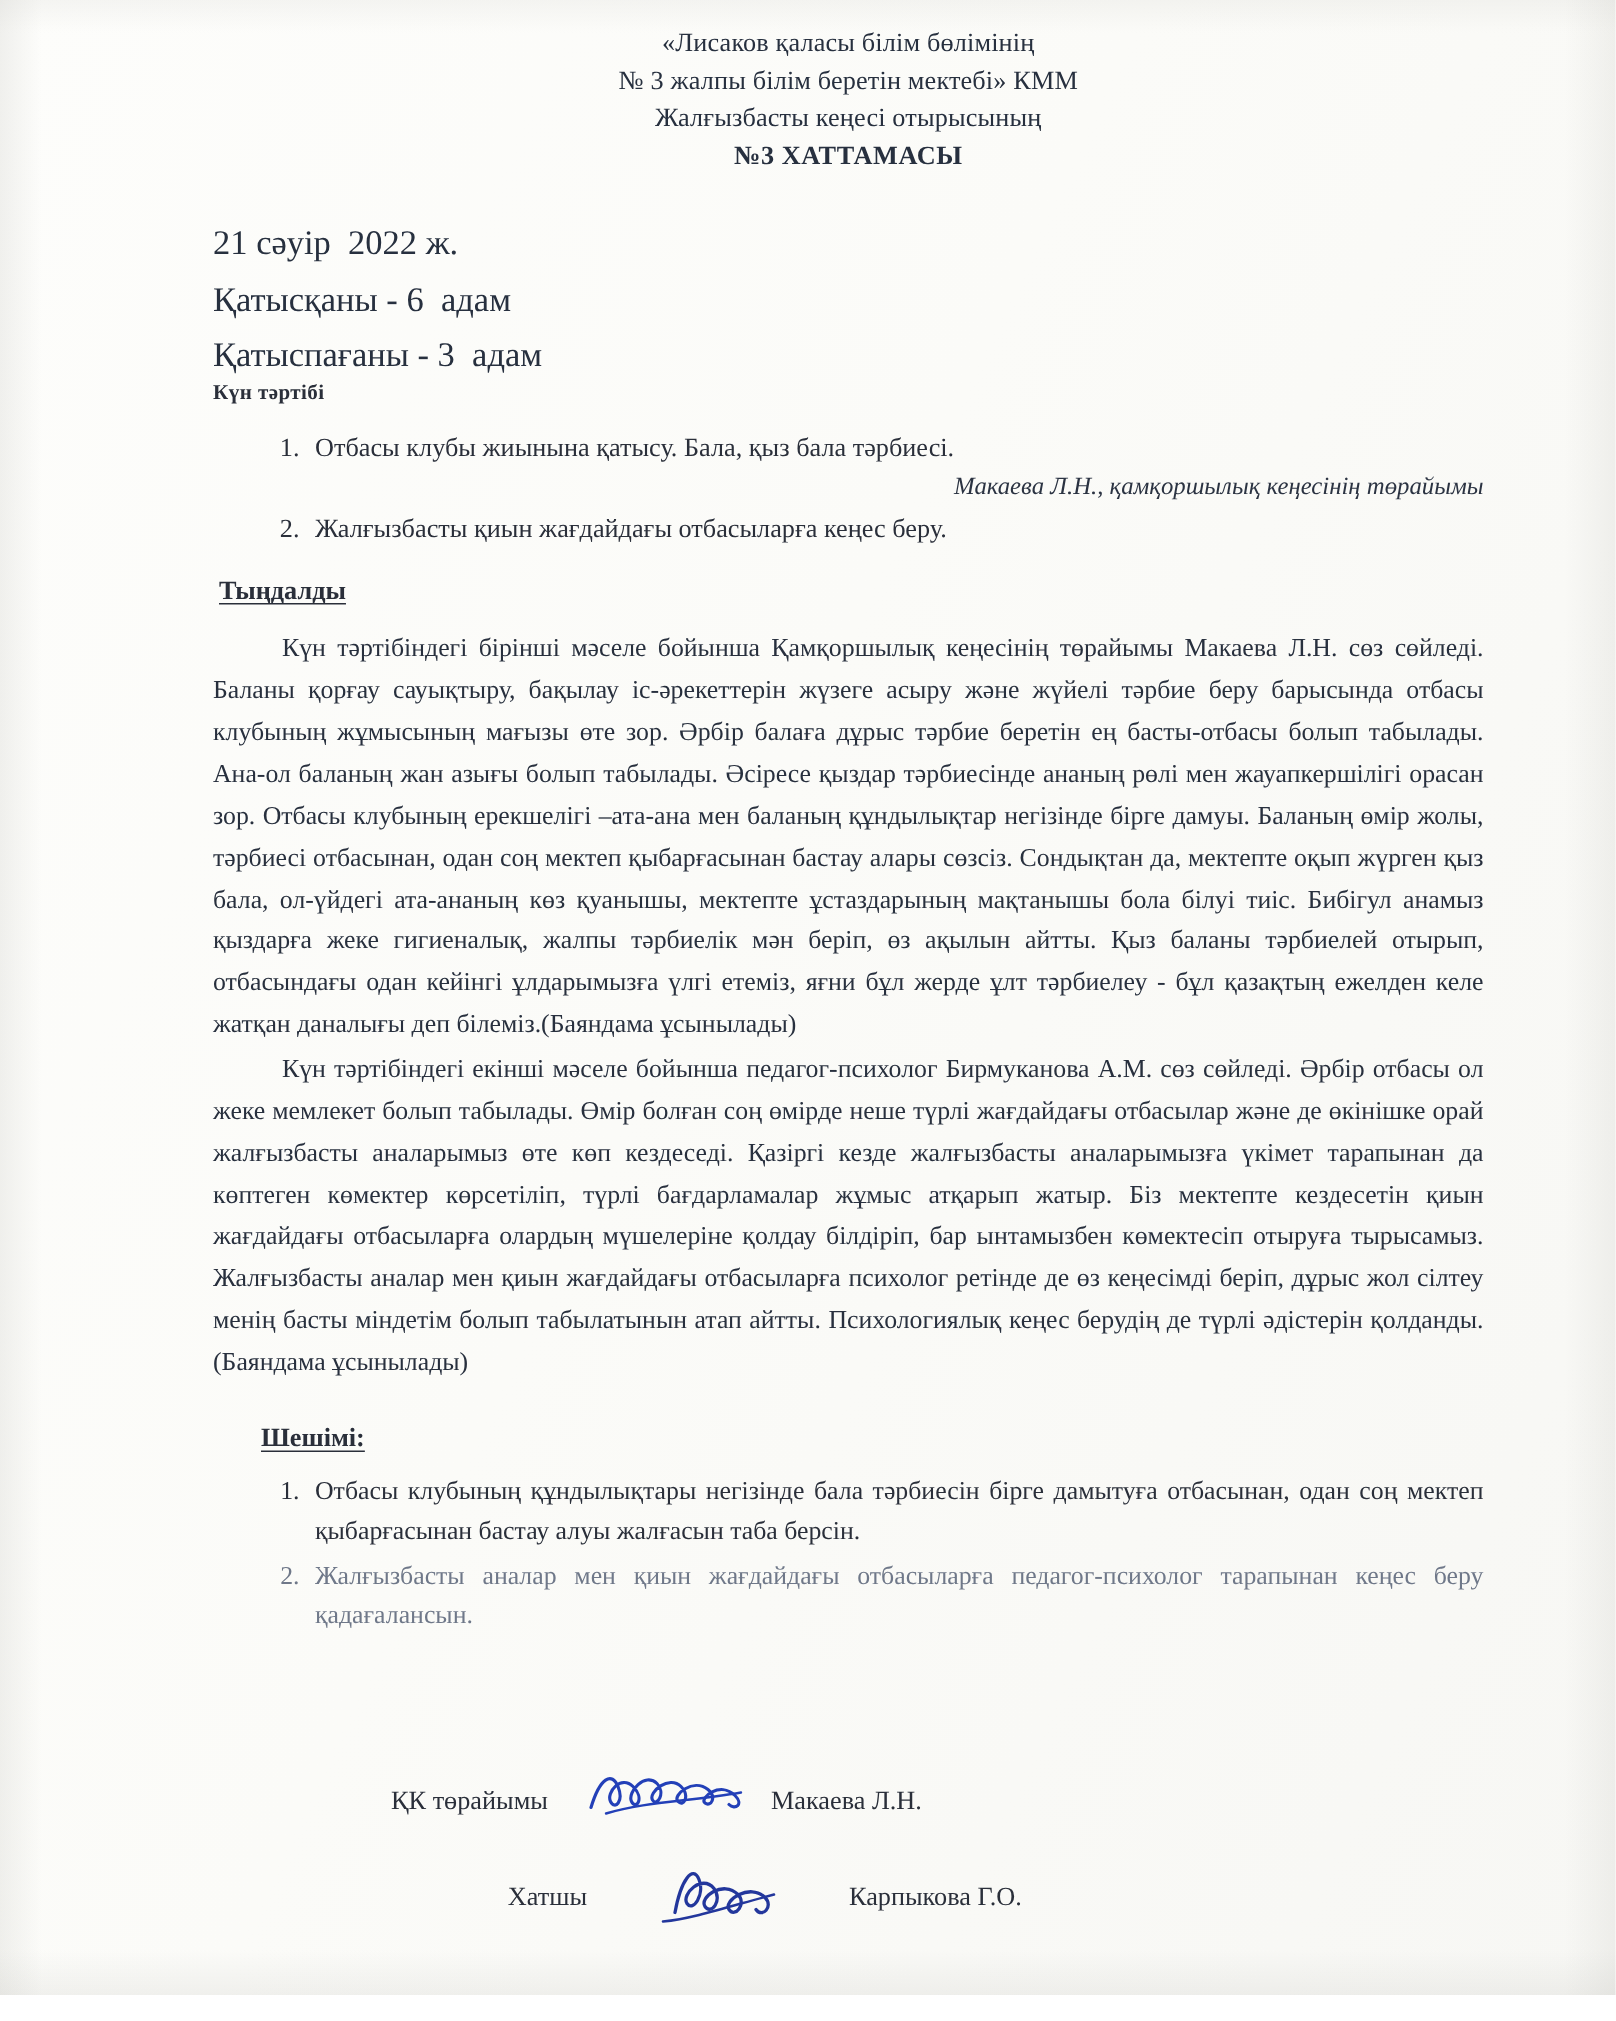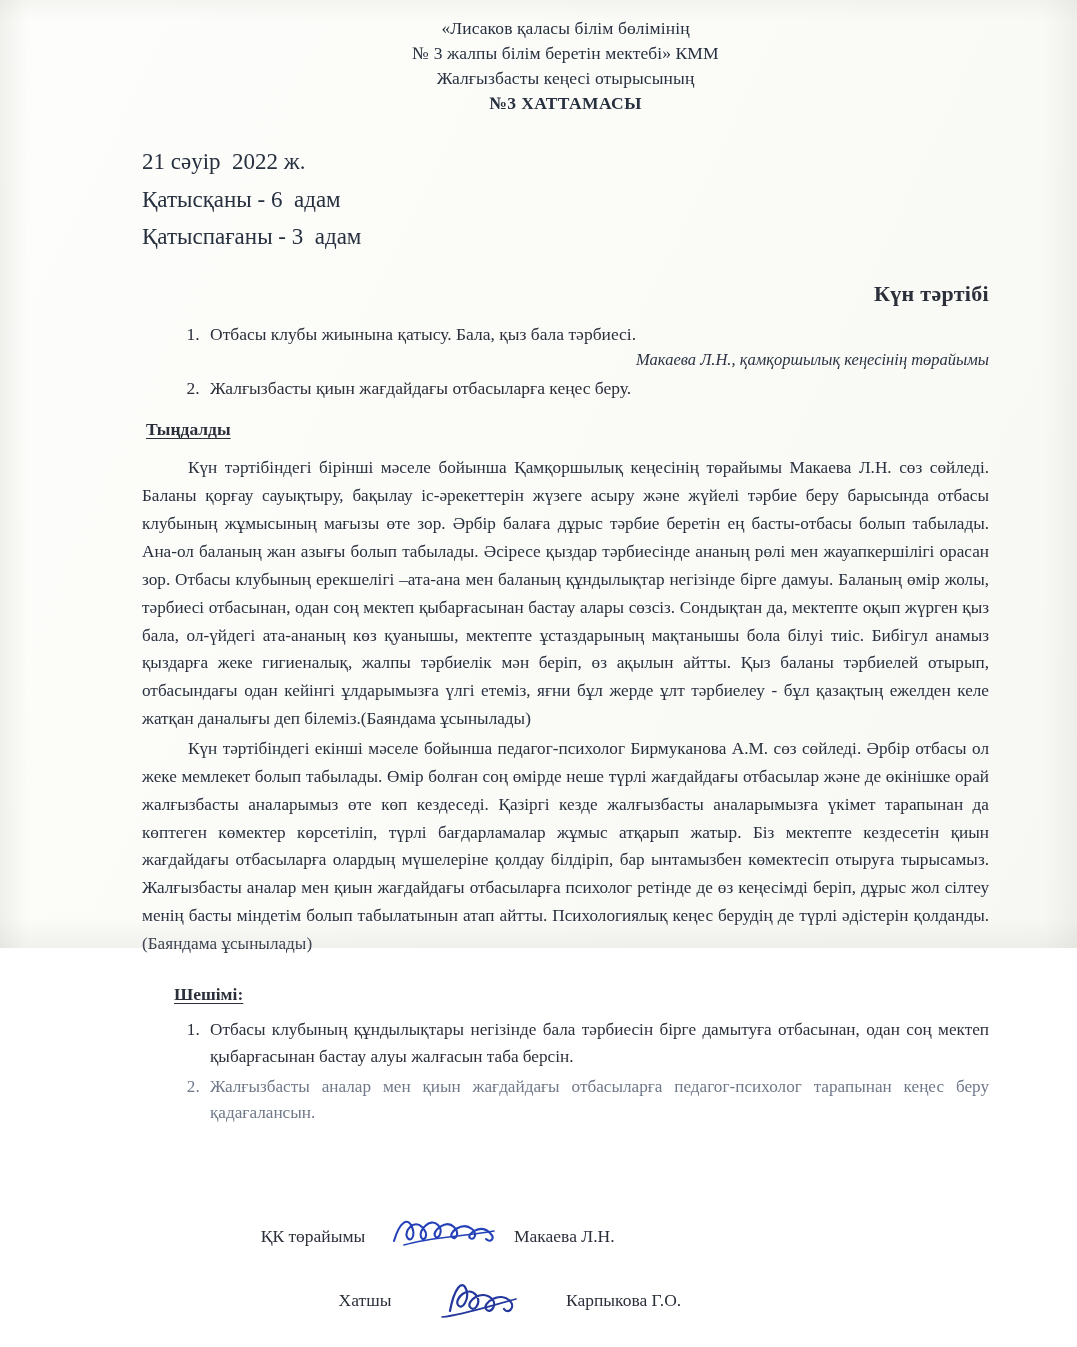--- a/index.html
+++ b/index.html
@@ -11,21 +11,21 @@
     width: 1077px;
     height: 1347px;
     font-family: "Liberation Serif", "DejaVu Serif", serif;
     color: #2a2f3a;
     position: relative;
     overflow: hidden;
   }
   .page {
     position: relative;
     width: 1077px;
-    height: 948px;
+    height: 1330px;
     background: linear-gradient(115deg, #fdfdfb 0%, #fbfbf8 45%, #f7f7f4 100%);
     box-sizing: border-box;
     padding: 0;
   }
   
   .page::before {
     content: "";
     position: absolute;
     inset: 0;
     pointer-events: none;
@@ -51,24 +51,23 @@
     letter-spacing: 0.4px;
   }
   .meta {
     margin-top: 28px;
     font-size: 23px;
     line-height: 1.62;
     color: #27303f;
   }
   .meta div { white-space: pre; }
   .agenda-title {
-    text-align: right;
-    font-weight: bold;
-    font-size: 22px;
-    margin-top: 26px;
+    text-align: left;
+    font-weight: bold;
+    font-size: 14px;
     letter-spacing: 0.3px;
   }
   ol.agenda {
     margin: 14px 0 0 0;
     padding-left: 62px;
     font-size: 17.5px;
     line-height: 1.5;
   }
   ol.agenda > li {
     margin-bottom: 2px;

